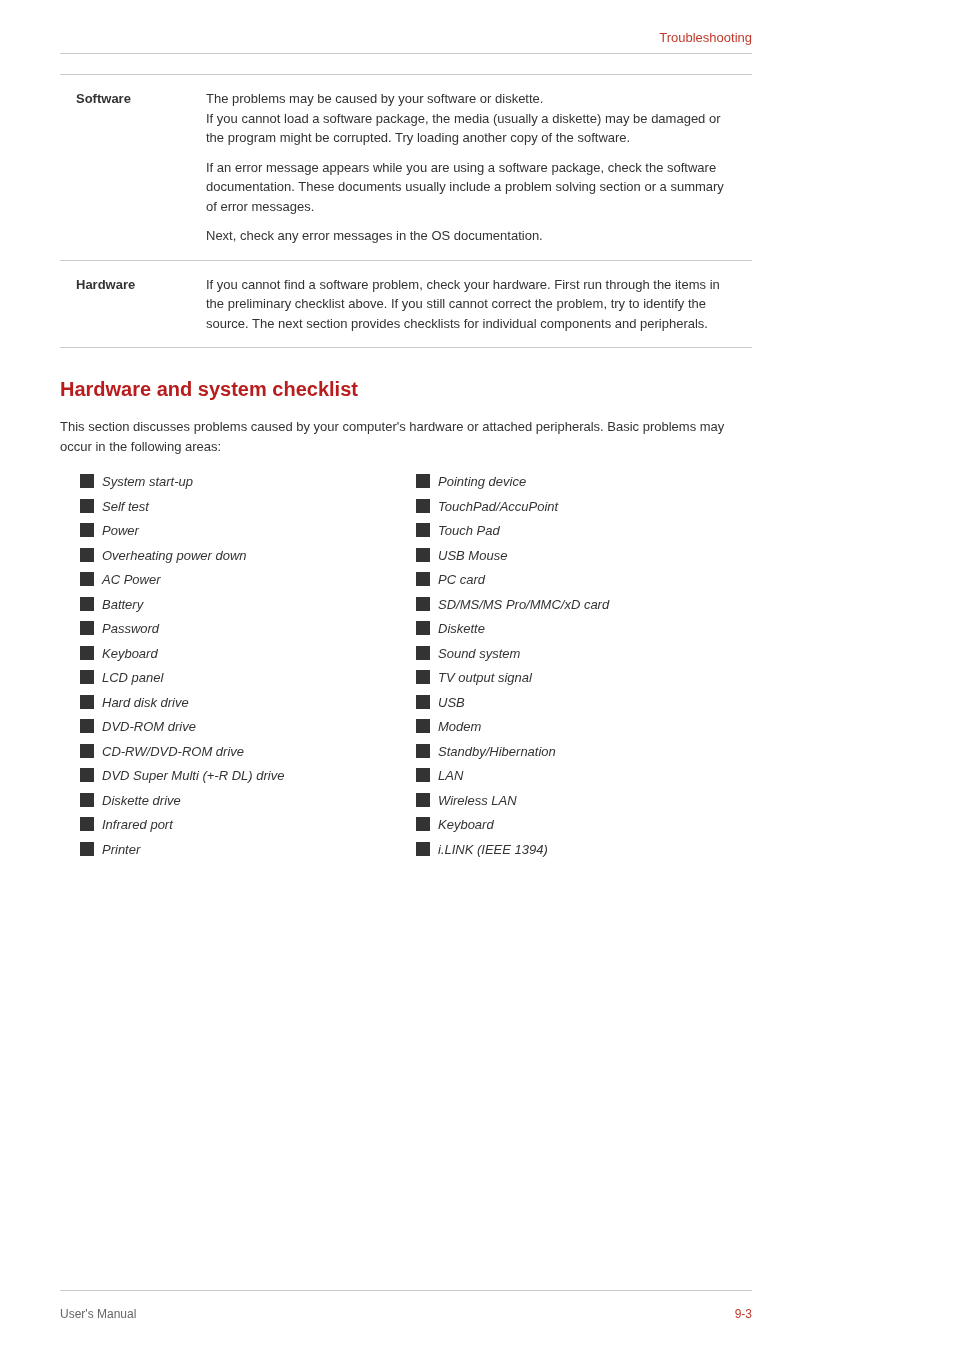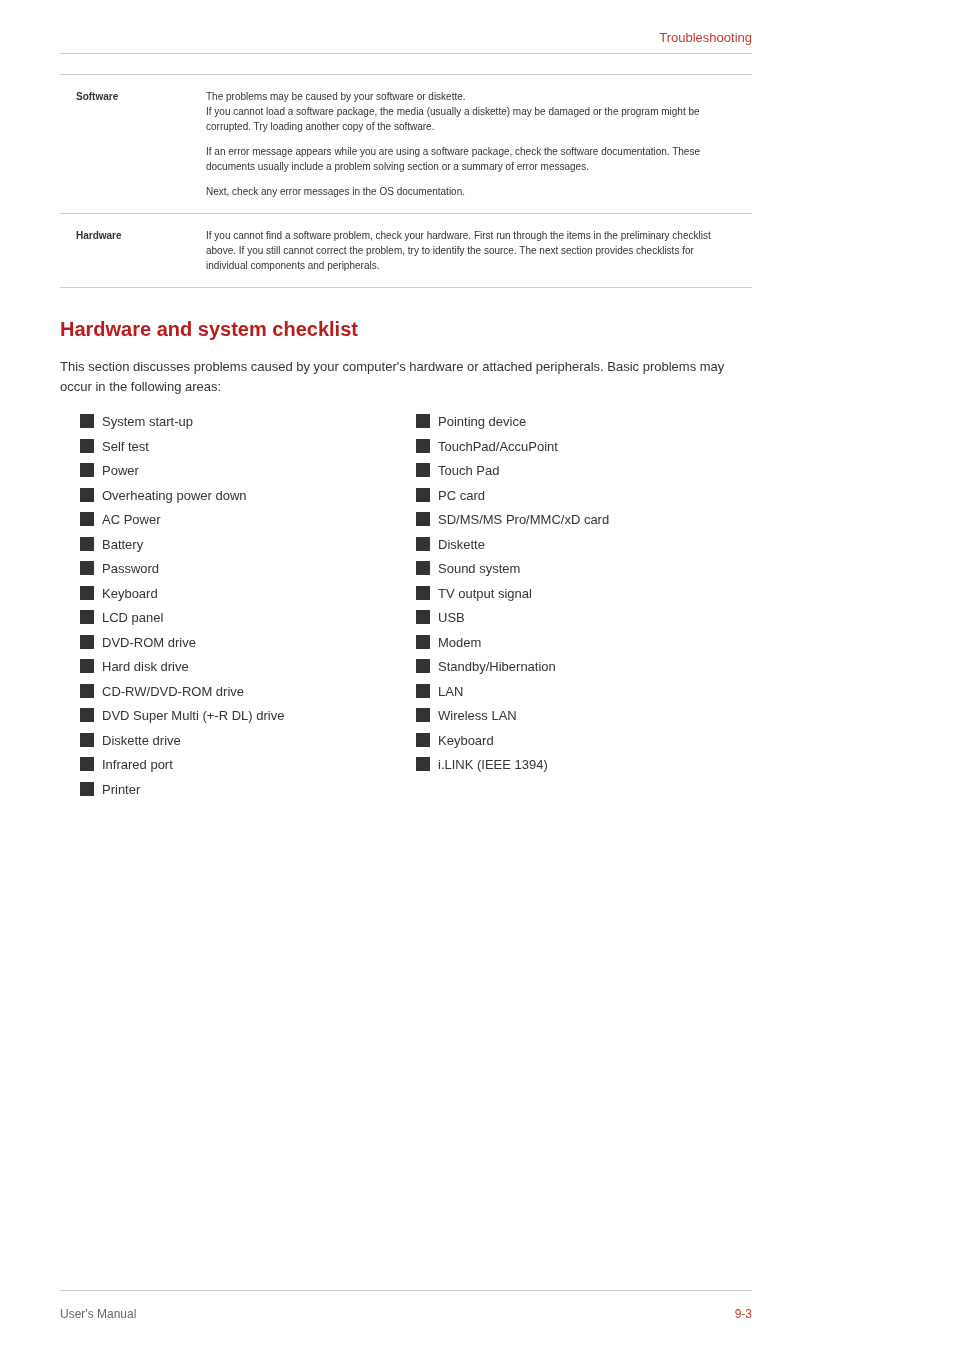--- a/index.html
+++ b/index.html
@@ -35,21 +35,21 @@
     }
     .main-table {
       width: 100%;
       border-collapse: collapse;
       margin-bottom: 30px;
     }
     .main-table td {
       padding: 14px 16px;
       vertical-align: top;
       border-top: 1px solid #ccc;
-      font-size: 10px;
+      font-size: 13px;
       line-height: 1.5;
     }
     .main-table td:first-child {
       font-weight: bold;
       width: 130px;
       white-space: nowrap;
     }
     .main-table tr:last-child td {
       border-bottom: 1px solid #ccc;
     }
@@ -65,20 +65,21 @@
     }
     .section-intro {
       font-size: 13px;
       line-height: 1.5;
       margin-bottom: 16px;
     }
     .checklist-container {
       display: flex;
       gap: 0;
       margin-left: 20px;
+      font-style: italic;
     }
     .checklist-col {
       flex: 1;
       list-style: none;
     }
     .checklist-col li {
       display: flex;
       align-items: flex-start;
       margin-bottom: 5px;
       font-size: 13px;
@@ -175,25 +176,25 @@
         <li>
           <span class="bullet"></span>
           <span>Keyboard</span>
         </li>
         <li>
           <span class="bullet"></span>
           <span>LCD panel</span>
         </li>
         <li>
           <span class="bullet"></span>
+          <span>Hard disk drive</span>
+        </li>
+        <li>
+          <span class="bullet"></span>
           <span>DVD-ROM drive</span>
-        </li>
-        <li>
-          <span class="bullet"></span>
-          <span>Hard disk drive</span>
         </li>
         <li>
           <span class="bullet"></span>
           <span>CD-RW/DVD-ROM drive</span>
         </li>
         <li>
           <span class="bullet"></span>
           <span>DVD Super Multi (+-R DL) drive</span>
         </li>
         <li>
@@ -214,20 +215,24 @@
           <span class="bullet"></span>
           <span>Pointing device</span>
         </li>
         <li>
           <span class="bullet"></span>
           <span>TouchPad/AccuPoint</span>
         </li>
         <li>
           <span class="bullet"></span>
           <span>Touch Pad</span>
+        </li>
+        <li>
+          <span class="bullet"></span>
+          <span>USB Mouse</span>
         </li>
         <li>
           <span class="bullet"></span>
           <span>PC card</span>
         </li>
         <li>
           <span class="bullet"></span>
           <span>SD/MS/MS Pro/MMC/xD card</span>
         </li>
         <li>

